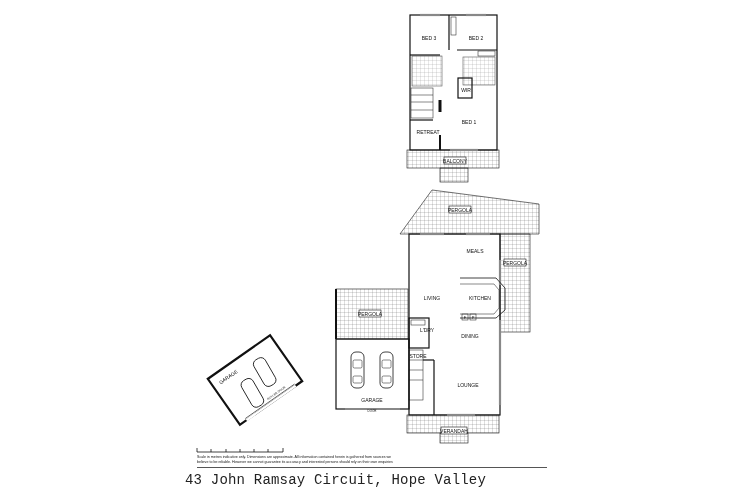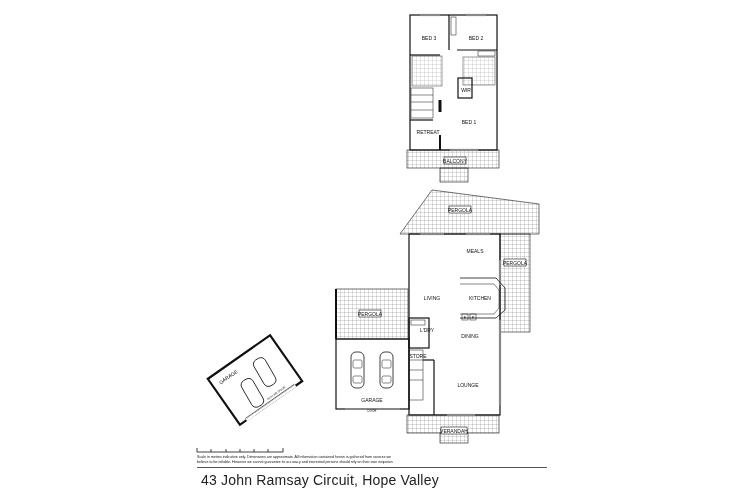--- a/index.html
+++ b/index.html
@@ -3,21 +3,21 @@
 <meta charset="utf-8">
 <style>
   html,body{margin:0;padding:0;background:#ffffff;}
   body{width:750px;height:500px;position:relative;overflow:hidden;font-family:"Liberation Sans",sans-serif;}
   svg{position:absolute;left:0;top:0;}
   .lbl{font-family:"Liberation Sans",sans-serif;font-size:5px;fill:#111;text-anchor:middle;}
   .lblbox{fill:#fff;stroke:#111;stroke-width:0.6;}
   .wall{fill:none;stroke:#111;stroke-width:1.2;}
   .win{fill:none;stroke:#888;stroke-width:2.2;}
   .thin{fill:none;stroke:#111;stroke-width:0.5;}
-  .footer-title{position:absolute;left:201px;top:472px;font-size:14px;color:#222;font-family:Liberation Sans, sans-serif;letter-spacing:0.2px;}
+  .footer-title{position:absolute;left:185px;top:472px;font-size:14px;color:#222;font-family:Liberation Mono, monospace;letter-spacing:0.2px;}
   .disclaimer{position:absolute;left:197px;top:455px;width:350px;font-size:3.6px;line-height:5px;color:#111;font-family:"Liberation Sans",sans-serif;}
   .rule{position:absolute;left:197px;top:467px;width:350px;height:1px;background:#555;}
 </style>
 </head>
 <body>
 
 <svg width="750" height="500" viewBox="0 0 750 500">
   <defs>
     <pattern id="grid" width="4" height="4" patternUnits="userSpaceOnUse">
       <path d="M4 0 L0 0 0 4" fill="none" stroke="#444" stroke-width="0.35"></path>

